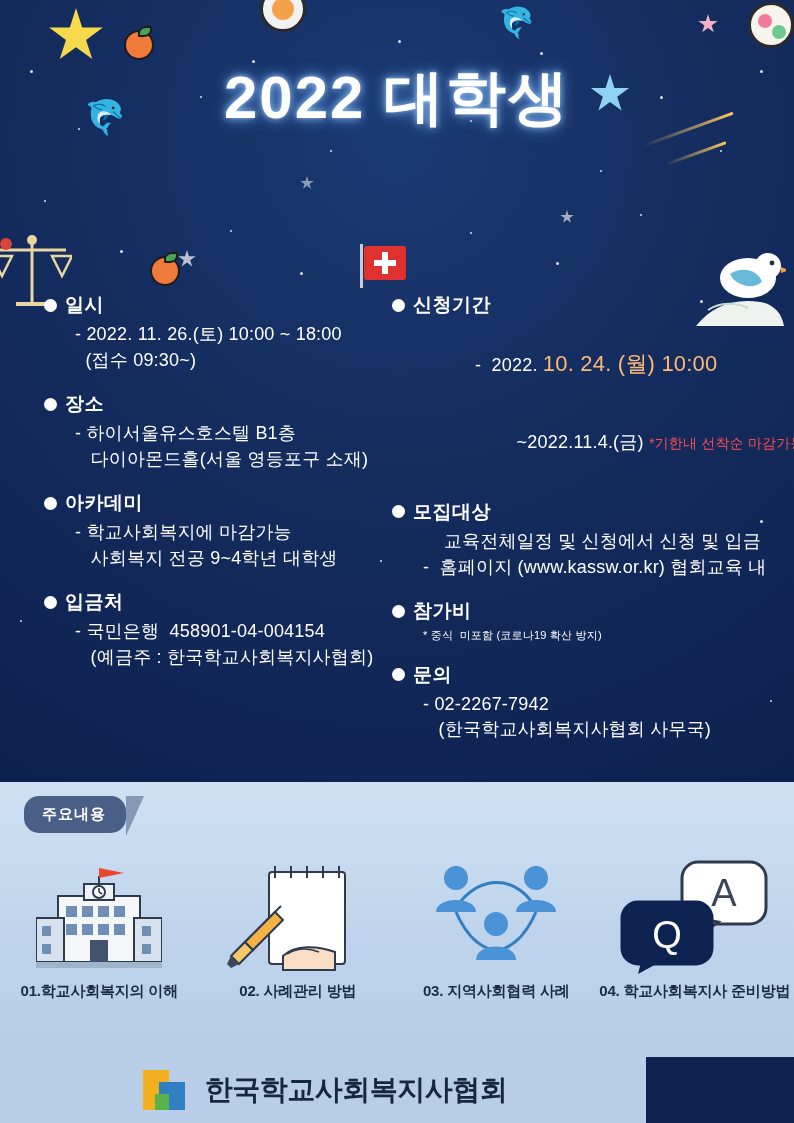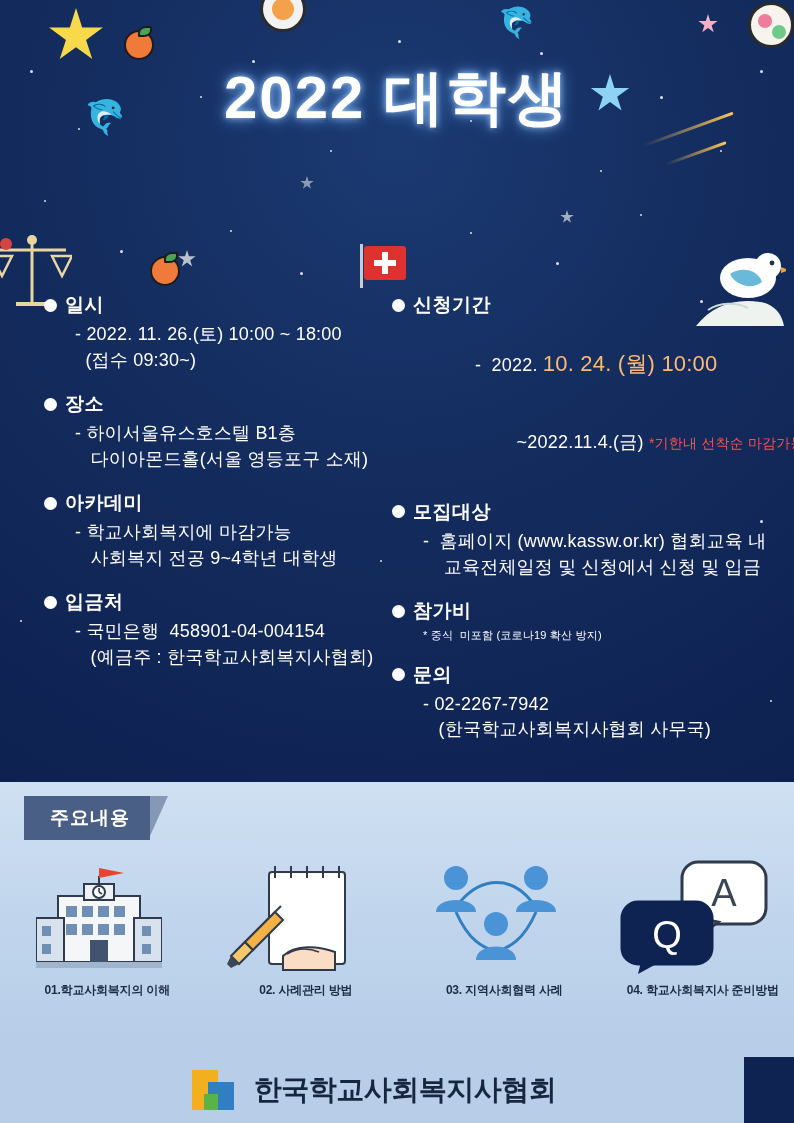--- a/index.html
+++ b/index.html
@@ -202,24 +202,25 @@
   }
   .tab-wrap {
     position: absolute; left: 24px; top: 14px;
     height: 40px;
   }
   .tab {
     position: relative;
     display: inline-block;
     background: #4a5f86;
     color: #fff;
-    font-size: 19px;
+    font-size: 15px;
     font-weight: 700;
-    padding: 9px 20px 9px 26px;
+    padding: 9px 20px 9px 18px;
     letter-spacing: 1px;
+    border-radius: 15px;
   }
   .tab::after {
     content: "";
     position: absolute;
     right: -18px; top: 0;
     border-style: solid;
     border-width: 0 0 40px 18px;
     border-color: transparent transparent transparent #4a5f86;
     opacity: .55;
   }
@@ -231,41 +232,40 @@
   .item {
     flex: 1 1 0;
     text-align: center;
   }
   .item-art {
     height: 118px;
     position: relative;
   }
   .item-label {
     margin-top: 10px;
-    font-size: 12px;
+    font-size: 15px;
     color: #1b2b45;
     font-weight: 700;
     letter-spacing: -.2px;
-    padding-left: 16px;
   }
 
   
   .school { position: absolute; left: 50%; top: 8px; transform: translateX(-50%); }
   
   .note { position: absolute; left: 50%; top: 6px; transform: translateX(-50%); }
   
   .people { position: absolute; left: 50%; top: 6px; transform: translateX(-50%); }
   
   .qa { position: absolute; left: 50%; top: 4px; transform: translateX(-50%); }
 
   
   .footer {
     position: absolute;
     left: 0; top: 1057px;
-    width: 744px; height: 66px;
+    width: 646px; height: 66px;
     background: #b7cde8;
     display: flex;
     align-items: center;
     justify-content: center;
   }
   .footer-inner { display: flex; align-items: center; gap: 14px; }
   .logo-mark { width: 52px; height: 52px; position: relative; }
   .footer-text {
     font-size: 28px;
     font-weight: 700;
@@ -410,22 +410,22 @@
         <div class="line">
           <span>        ~2022.11.4.(금) </span><span class="hl-red">*기한내 선착순 마감가능</span>
         </div>
       </div>
 
       <div class="block">
         <div class="block-head">
           <span class="bullet"></span>
           <span>모집대상</span>
         </div>
+        <div class="line">    교육전체일정 및 신청에서 신청 및 입금</div>
         <div class="line">-  홈페이지 (www.kassw.or.kr) 협회교육 내</div>
-        <div class="line">    교육전체일정 및 신청에서 신청 및 입금</div>
       </div>
 
       <div class="block">
         <div class="block-head">
           <span class="bullet"></span>
           <span>참가비</span>
         </div>
         <div class="line small">* 중식  미포함 (코로나19 확산 방지)</div>
       </div>
 

